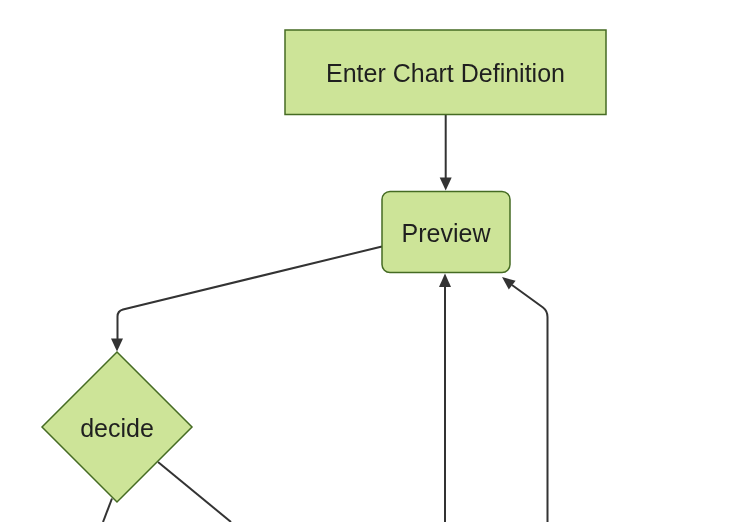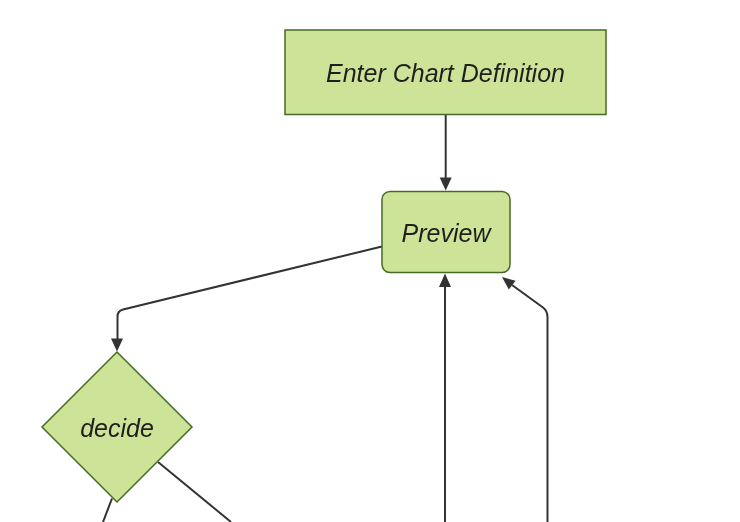--- a/index.html
+++ b/index.html
@@ -16,21 +16,20 @@
   body {
     width: 740px;
     height: 522px;
     background: var(--background);
     overflow: hidden;
     font-family: "Liberation Sans", sans-serif;
   }
   .canvas-wrap {
     width: 740px;
     height: 522px;
-    font-style: italic;
   }
   .node-shape {
     fill: var(--node-fill);
     stroke: var(--node-border);
     stroke-width: 1.5;
   }
   .edge-path {
     fill: none;
     stroke: var(--edge);
     stroke-width: 2;

